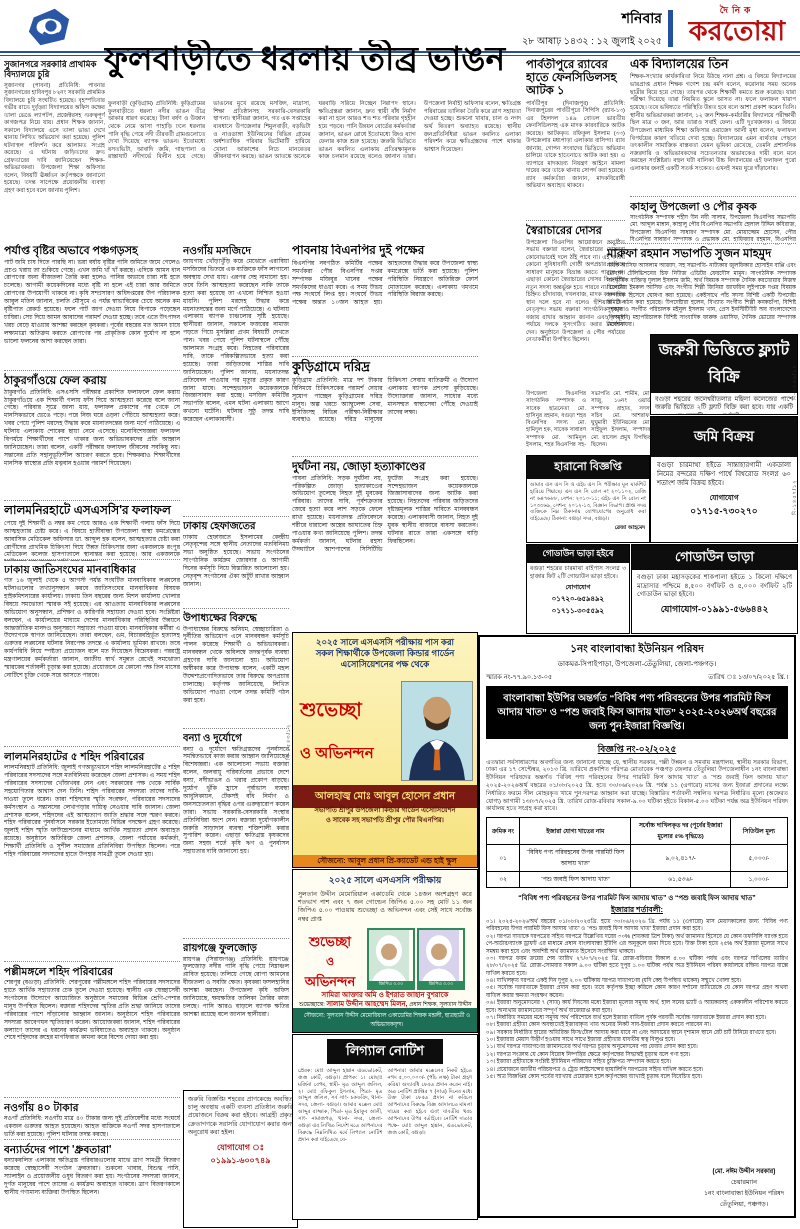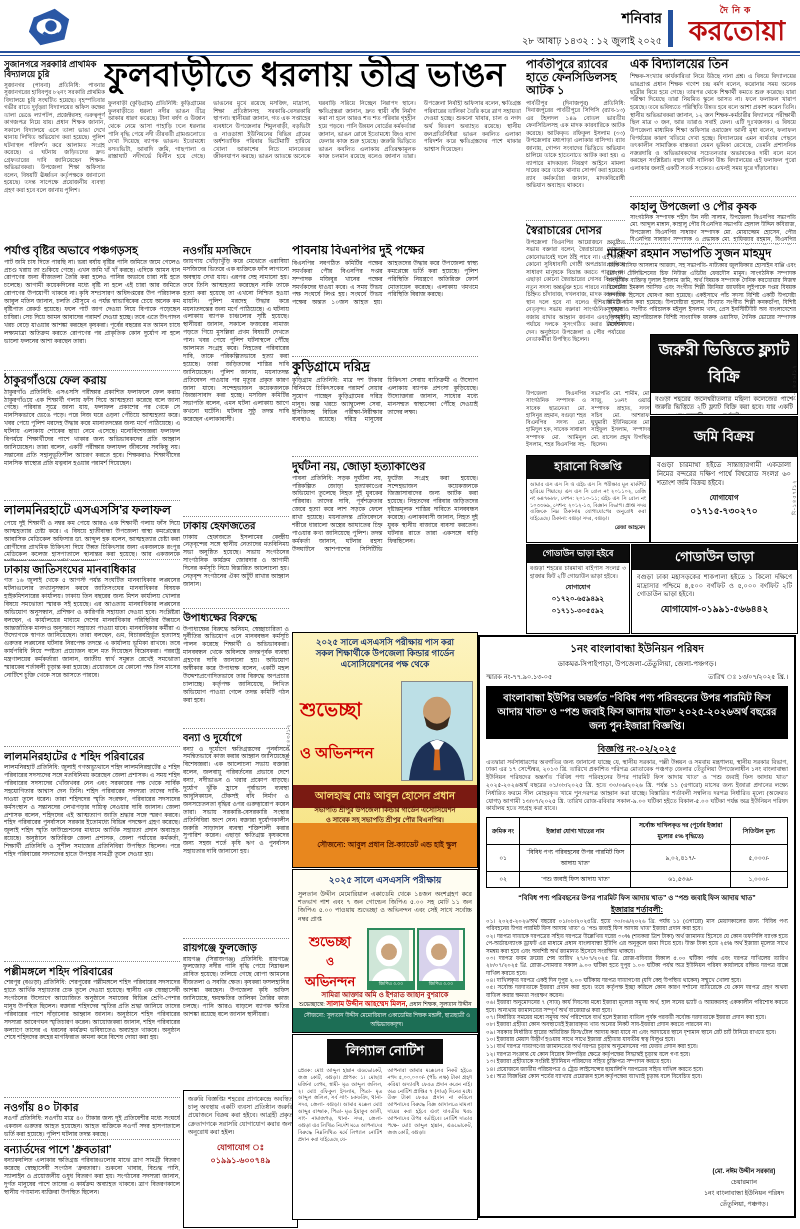--- a/index.html
+++ b/index.html
@@ -45,21 +45,21 @@
     <div style="font-size:27px;font-weight:800;line-height:1">করতোয়া</div>
   </div>
   <div class="abs rule" style="left:0;top:51px;width:800px;height:2px"></div>
   <div class="abs rule" style="left:0;top:55px;width:800px;height:1px"></div>
 
   <div class="abs" style="left:4px;top:60px;width:101px;height:181px">
     <div class="hl" style="font-size:8.5px">সুজানগরে সরকারি প্রাথমিক বিদ্যালয়ে চুরি</div>
     <div class="bd" style="font-size:5.7px">সুজানগর (পাবনা) প্রতিনিধি: পাবনার সুজানগরের হাবিবপুর ৮২নং সরকারি প্রাথমিক বিদ্যালয়ে চুরি সংঘটিত হয়েছে। বৃহস্পতিবার গভীর রাতে দুর্বৃত্তরা বিদ্যালয়ের অফিস কক্ষের তালা ভেঙে ল্যাপটপ, প্রজেক্টরসহ গুরুত্বপূর্ণ কাগজপত্র নিয়ে যায়। প্রধান শিক্ষক জানান, সকালে বিদ্যালয়ে এসে তালা ভাঙা দেখে থানায় লিখিত অভিযোগ করা হয়েছে। পুলিশ ঘটনাস্থল পরিদর্শন করে আলামত সংগ্রহ করেছে। এ ঘটনায় জড়িতদের দ্রুত গ্রেফতারের দাবি জানিয়েছেন শিক্ষক-অভিভাবকরা। উপজেলা শিক্ষা অফিসার বলেন, বিষয়টি ঊর্ধ্বতন কর্তৃপক্ষকে জানানো হয়েছে। তদন্ত সাপেক্ষে প্রয়োজনীয় ব্যবস্থা গ্রহণ করা হবে বলে জানায় পুলিশ।</div>
   </div>
 
-  <div class="abs hl" style="left:104px;top:56px;width:418px;font-size:33px;font-weight:800">ফুলবাড়ীতে ধরলায় তীব্র ভাঙন</div>
+  <div class="abs hl" style="left:104px;top:40px;width:418px;font-size:33px;font-weight:800">ফুলবাড়ীতে ধরলায় তীব্র ভাঙন</div>
   <div class="abs bd c4" style="left:108px;top:100px;width:413px;height:141px;font-size:5.8px">ফুলবাড়ী (কুড়িগ্রাম) প্রতিনিধি: কুড়িগ্রামের ফুলবাড়ীতে ধরলা নদীর ভাঙন তীব্র আকার ধারণ করেছে। টানা বর্ষণ ও উজান থেকে নেমে আসা পাহাড়ি ঢলে ধরলার পানি বৃদ্ধি পেয়ে নদী তীরবর্তী গ্রামগুলোতে দেখা দিয়েছে ব্যাপক ভাঙন। ইতোমধ্যে বসতভিটা, আবাদি জমি, গাছপালা ও রাস্তাঘাট নদীগর্ভে বিলীন হয়ে গেছে। ভাঙনের মুখে রয়েছে মসজিদ, মাদ্রাসা, শিক্ষা প্রতিষ্ঠানসহ সরকারি-বেসরকারি স্থাপনা। স্থানীয়রা জানান, গত এক সপ্তাহের ব্যবধানে উপজেলার শিমুলবাড়ী, বড়ভিটা ও নাওডাঙ্গা ইউনিয়নের বিভিন্ন গ্রামের অর্ধশতাধিক পরিবার ভিটেমাটি হারিয়ে খোলা আকাশের নিচে মানবেতর জীবনযাপন করছে। ভাঙন আতঙ্কে অনেকে ঘরবাড়ি সরিয়ে নিচ্ছেন নিরাপদ স্থানে। ক্ষতিগ্রস্তরা জানান, দ্রুত স্থায়ী বাঁধ নির্মাণ করা না হলে আরও শত শত পরিবার গৃহহীন হয়ে পড়বে। পানি উন্নয়ন বোর্ডের কর্মকর্তারা জানান, ভাঙন রোধে ইতোমধ্যে জিও ব্যাগ ফেলার কাজ শুরু হয়েছে। জরুরি ভিত্তিতে ভাঙন কবলিত এলাকায় প্রতিরক্ষামূলক কাজ চলমান রয়েছে বলেও জানান তারা। উপজেলা নির্বাহী অফিসার বলেন, ক্ষতিগ্রস্ত পরিবারের তালিকা তৈরি করে ত্রাণ সহায়তা দেওয়া হচ্ছে। শুকনো খাবার, চাল ও নগদ অর্থ বিতরণ অব্যাহত রয়েছে। স্থানীয় জনপ্রতিনিধিরা ভাঙন কবলিত এলাকা পরিদর্শন করে ক্ষতিগ্রস্তদের পাশে থাকার আশ্বাস দিয়েছেন।</div>
 
   <div class="abs" style="left:526px;top:58px;width:99px;height:160px">
     <div class="hl" style="font-size:11.5px">পার্বতীপুরে র‍্যাবের হাতে ফেনসিডিলসহ আটক ১</div>
     <div class="bd" style="font-size:5.7px">পার্বতীপুর (দিনাজপুর) প্রতিনিধি: দিনাজপুরের পার্বতীপুরে সিপিসি (র‍্যাব-১৩) এর টহলদল ১৪৯ বোতল ভারতীয় ফেনসিডিলসহ এক মাদক কারবারিকে আটক করেছে। আটককৃত রফিকুল ইসলাম (৩৩) উপজেলার মধ্যপাড়া এলাকার বাসিন্দা। র‍্যাব জানায়, গোপন সংবাদের ভিত্তিতে অভিযান চালিয়ে তাকে হাতেনাতে আটক করা হয়। এ ব্যাপারে মাদকদ্রব্য নিয়ন্ত্রণ আইনে মামলা দায়ের করে তাকে থানায় সোপর্দ করা হয়েছে। র‍্যাব কর্মকর্তারা জানান, মাদকবিরোধী অভিযান অব্যাহত থাকবে।</div>
   </div>
   <div class="abs sep" style="left:526px;top:220px;width:99px;height:168px">
     <div class="hl" style="font-size:11px">স্বৈরাচারের দোসর</div>
     <div class="bd" style="font-size:5.7px">উপজেলা বিএনপির আয়োজনে অনুষ্ঠিত সভায় বক্তারা বলেন, স্বৈরাচারের দোসররা কোনোভাবেই দলে ঠাঁই পাবে না। এই বন্যায় কোনো সুবিধাবাদী গোষ্ঠী অপপ্রচার চালিয়ে সাধারণ মানুষকে বিভ্রান্ত করতে পারবে না। এছাড়া কোনো স্বৈরাচারের দোসর বিএনপির নতুন সদস্য অন্তর্ভুক্ত হতে পারবে না। কোনো চিহ্নিত চাঁদাবাজ, দখলবাজ, মাদক কারবারির স্থান দলে হবে না বলেও হুঁশিয়ারি দেন নেতৃবৃন্দ। সভায় বক্তারা সাংগঠনিক শৃঙ্খলা বজায় রাখার আহ্বান জানান এবং তৃণমূল পর্যায়ে দলকে সুসংগঠিত করার নির্দেশনা দেন। অনুষ্ঠানে উপজেলা ও পৌর পর্যায়ের নেতাকর্মীরা উপস্থিত ছিলেন।</div>
   </div>
@@ -167,21 +167,21 @@
         <path d="M6 80 Q9 50 30 47 Q51 50 54 80 Z" fill="#1d3157"></path>
         <path d="M24 49 L30 58 L36 49 L30 47 Z" fill="#fff"></path>
         <path d="M28 55 L32 55 L33 72 L27 72 Z" fill="#d4691e"></path>
       </svg>
     </div>
     <div style="position:absolute;left:0;top:152px;width:100%;background:#7a1a12;color:#ffe27a;text-align:center;font-weight:bold;font-size:10px;padding:3px 0">আলহাজ্ব মোঃ আবুল হোসেন প্রধান</div>
     <div style="position:absolute;left:0;top:172px;width:100%;text-align:center;color:#5a1408;font-weight:bold;font-size:6.6px;line-height:1.5">
       <div>সভাপতি শ্রীপুর উপজেলা কিন্ডার গার্ডেন এসোসিয়েশন</div>
       <div>ও সাবেক সহ সভাপতি শ্রীপুর পৌর বিএনপির।</div>
     </div>
-    <div style="position:absolute;left:0;bottom:0;width:100%;background:#e8871e;color:#4a1000;text-align:center;font-weight:bold;font-size:7.4px;padding:16px 2px">সৌজন্যে: আবুল প্রধান প্রি-ক্যাডেট এন্ড হাই স্কুল</div>
+    <div style="position:absolute;left:0;bottom:0;width:100%;background:#e8871e;color:#4a1000;text-align:center;font-weight:bold;font-size:7.4px;padding:0 2px">সৌজন্যে: আবুল প্রধান প্রি-ক্যাডেট এন্ড হাই স্কুল</div>
   </div>
 
   <div class="abs box" style="left:292px;top:869px;width:184px;height:162px;background:#fffdf2">
     <div style="padding:3px 5px 0 5px;text-align:center;font-weight:bold;color:#15306b;font-size:9px">২০২৫ সালে এসএসসি পরীক্ষায়</div>
     <div class="bd" style="padding:2px 5px;font-size:6.2px">সুলতান উদ্দীন মেমোরিয়াল একাডেমি থেকে ১৪জন অংশগ্রহণ করে শতভাগ পাশ এবং ৭ জন গোল্ডেন জিপিএ ৫.০০ সহ মোট ১১ জন জিপিএ ৫.০০ পাওয়ায় শুভেচ্ছা ও অভিনন্দন এবং সেই সাথে সর্বোচ্চ নম্বর প্রাপ্ত</div>
     <div style="position:absolute;left:6px;top:62px;width:62px;color:#cf0000;font-weight:800;text-align:center">
       <div style="font-size:13px">শুভেচ্ছা</div>
       <div style="font-size:11px">ও</div>
       <div style="font-size:13px">অভিনন্দন</div>
     </div>

